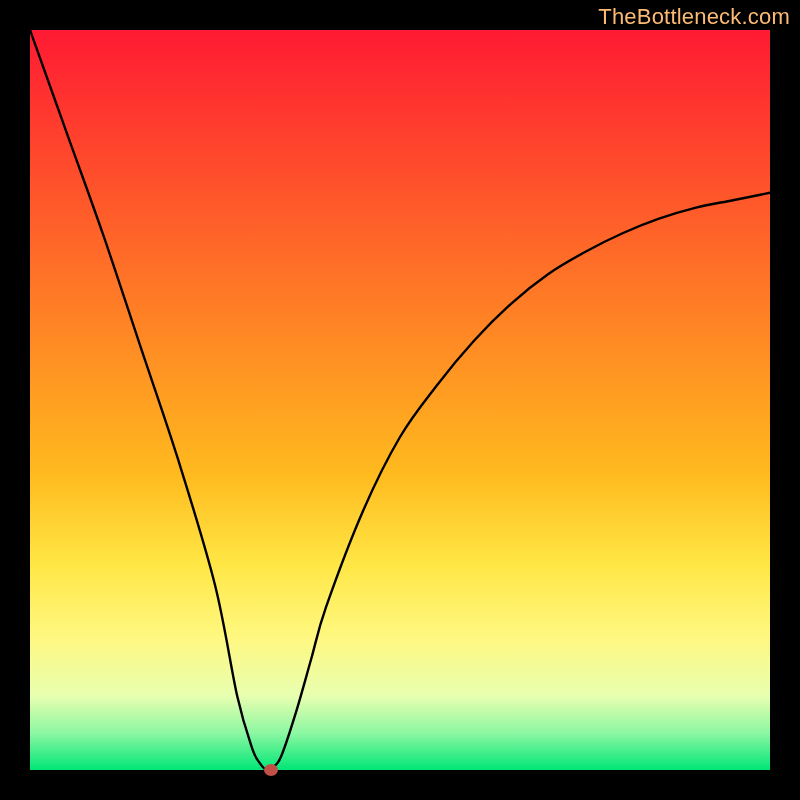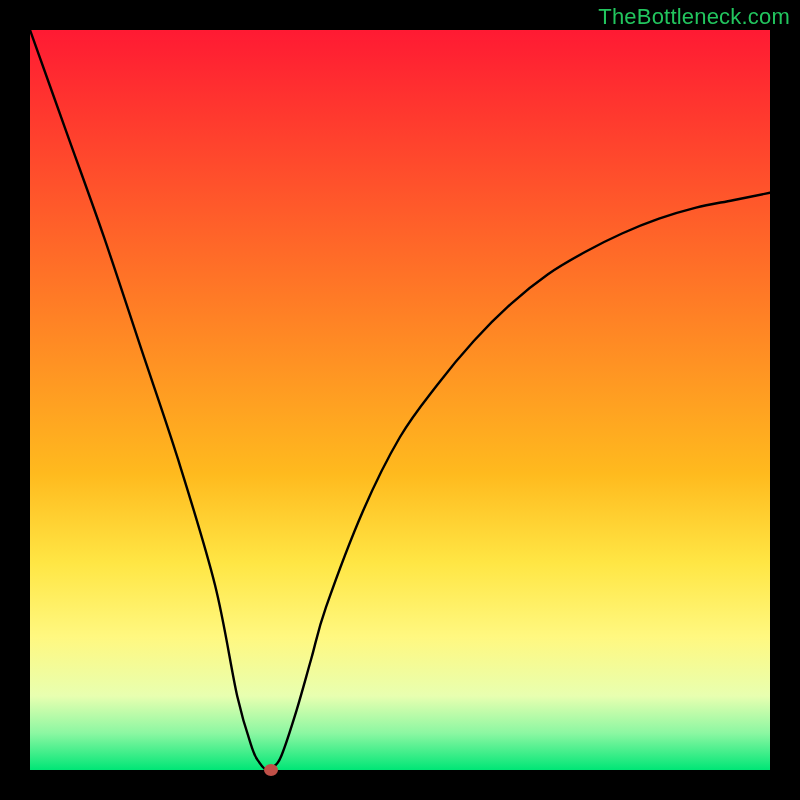--- a/index.html
+++ b/index.html
@@ -52,21 +52,21 @@
     width: 14px;
     height: 12px;
     background: #c05048;
     border-radius: 50%;
     transform: translate(-50%, -50%);
   }
   .watermark {
     position: absolute;
     top: 4px;
     right: 10px;
-    color: #22c55e;
+    color: #fdba74;
     font-size: 22px;
     letter-spacing: 0.2px;
     user-select: none;
   }
 </style>
 </head>
 <body>
 
 <div class="frame">
   <div class="watermark">TheBottleneck.com</div>

